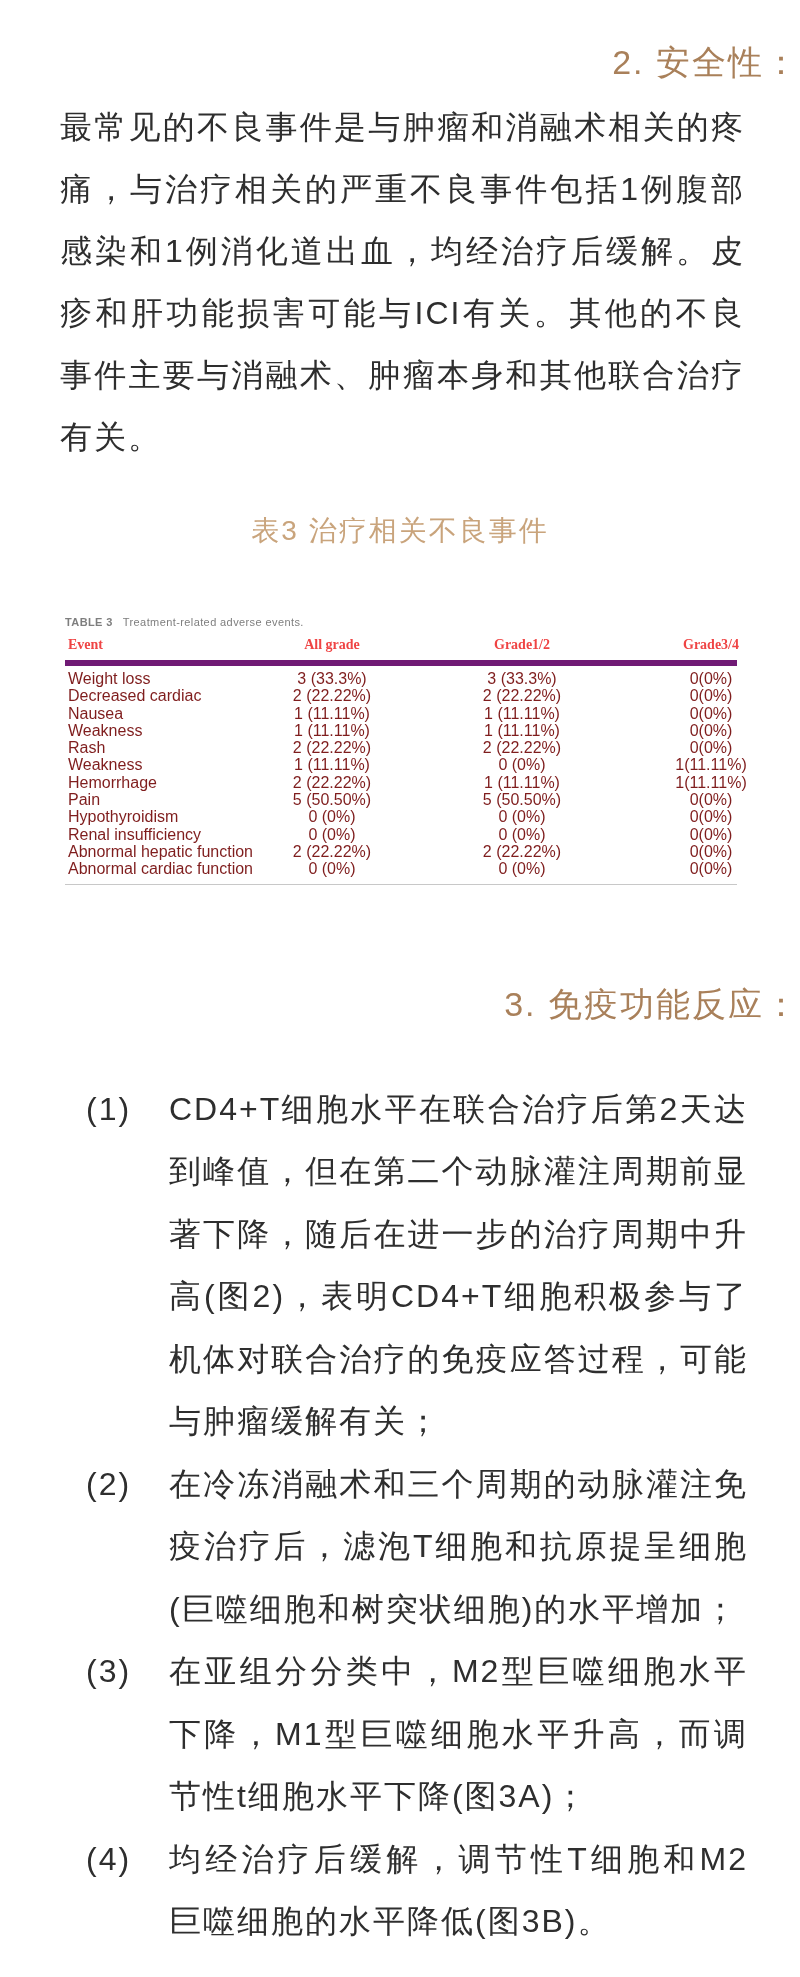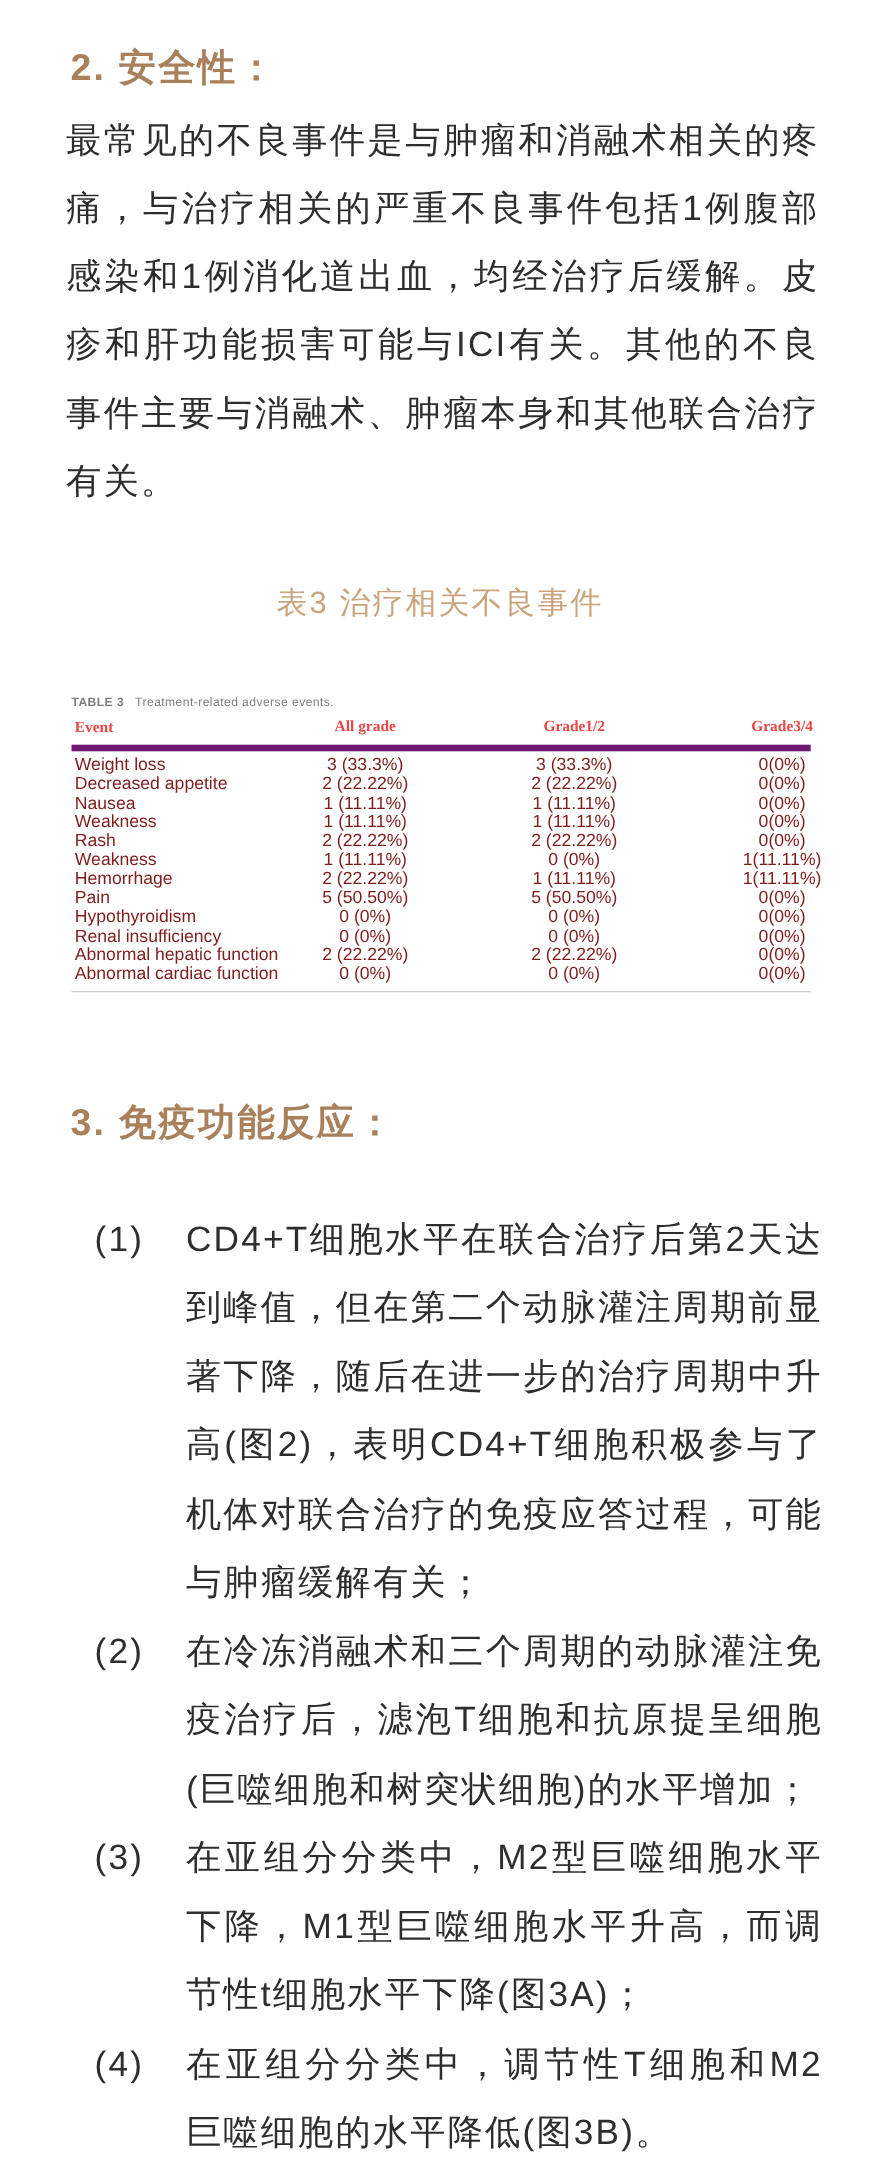--- a/index.html
+++ b/index.html
@@ -1,27 +1,27 @@
 <!DOCTYPE html>
 <html><head>
 <meta charset="utf-8">
 <style>
   html,body{margin:0;padding:0;background:#ffffff;}
   body{width:800px;height:1977px;overflow:hidden;font-family:"Liberation Sans",sans-serif;}
   .page{position:relative;width:800px;height:1977px;background:#fff;}
 
-  .sec-heading{margin:0;font-size:34px;line-height:40px;font-weight:700;
-    color:#a9805a;letter-spacing:2px;}
+  .sec-heading{margin:0;font-size:34px;line-height:40px;font-weight:400;
+    color:#a9805a;letter-spacing:2px;text-align:right;}
   #heading-2{margin:42px 0 0 64px;}
   #heading-3{margin:99px 0 0 64px;}
 
   .body-para{margin:14px 55px 0 60px;font-size:32px;line-height:62px;
     letter-spacing:2px;color:#2e2e2e;text-align:justify;}
 
-  .table-title{margin:60px 0 0 0;text-align:center;font-size:28px;line-height:40px;
+  .table-title{margin:43px 0 0 0;text-align:center;font-size:28px;line-height:40px;
     color:#c9a47c;letter-spacing:2px;font-weight:400;}
 
   .table-figure{margin:64px 63px 0 65px;width:672px;}
   .tbl-label{font-size:11px;line-height:15px;color:#7e7e7e;letter-spacing:0.4px;
     font-family:"Liberation Sans",sans-serif;}
   .tbl-label .tag{font-weight:700;margin-right:10px;}
   .tbl-header{position:relative;margin-top:6px;height:24px;line-height:18px;
     border-bottom:6px solid #701a75;font-family:"Liberation Serif",serif;
     font-size:14px;font-weight:700;color:#ef4444;}
   .tbl-body{padding:4px 0 6px;border-bottom:1px solid #c8c8c8;}
@@ -63,21 +63,21 @@
     </div>
 
     <div class="tbl-body">
       <div class="tbl-row">
         <span class="c0">Weight loss</span>
         <span class="c1">3 (33.3%)</span>
         <span class="c2">3 (33.3%)</span>
         <span class="c3">0(0%)</span>
       </div>
       <div class="tbl-row">
-        <span class="c0">Decreased appetite</span>
+        <span class="c0">Decreased cardiac</span>
         <span class="c1">2 (22.22%)</span>
         <span class="c2">2 (22.22%)</span>
         <span class="c3">0(0%)</span>
       </div>
       <div class="tbl-row">
         <span class="c0">Nausea</span>
         <span class="c1">1 (11.11%)</span>
         <span class="c2">1 (11.11%)</span>
         <span class="c3">0(0%)</span>
       </div>
@@ -148,17 +148,17 @@
     <li>
       <span class="num">(2)</span>
       <div class="txt">在冷冻消融术和三个周期的动脉灌注免疫治疗后，滤泡T细胞和抗原提呈细胞(巨噬细胞和树突状细胞)的水平增加；</div>
     </li>
     <li>
       <span class="num">(3)</span>
       <div class="txt">在亚组分分类中，M2型巨噬细胞水平下降，M1型巨噬细胞水平升高，而调节性t细胞水平下降(图3A)；</div>
     </li>
     <li>
       <span class="num">(4)</span>
-      <div class="txt">在亚组分分类中，调节性T细胞和M2巨噬细胞的水平降低(图3B)。</div>
+      <div class="txt">均经治疗后缓解，调节性T细胞和M2巨噬细胞的水平降低(图3B)。</div>
     </li>
   </ol>
 
 </div>
 
 </body></html>

